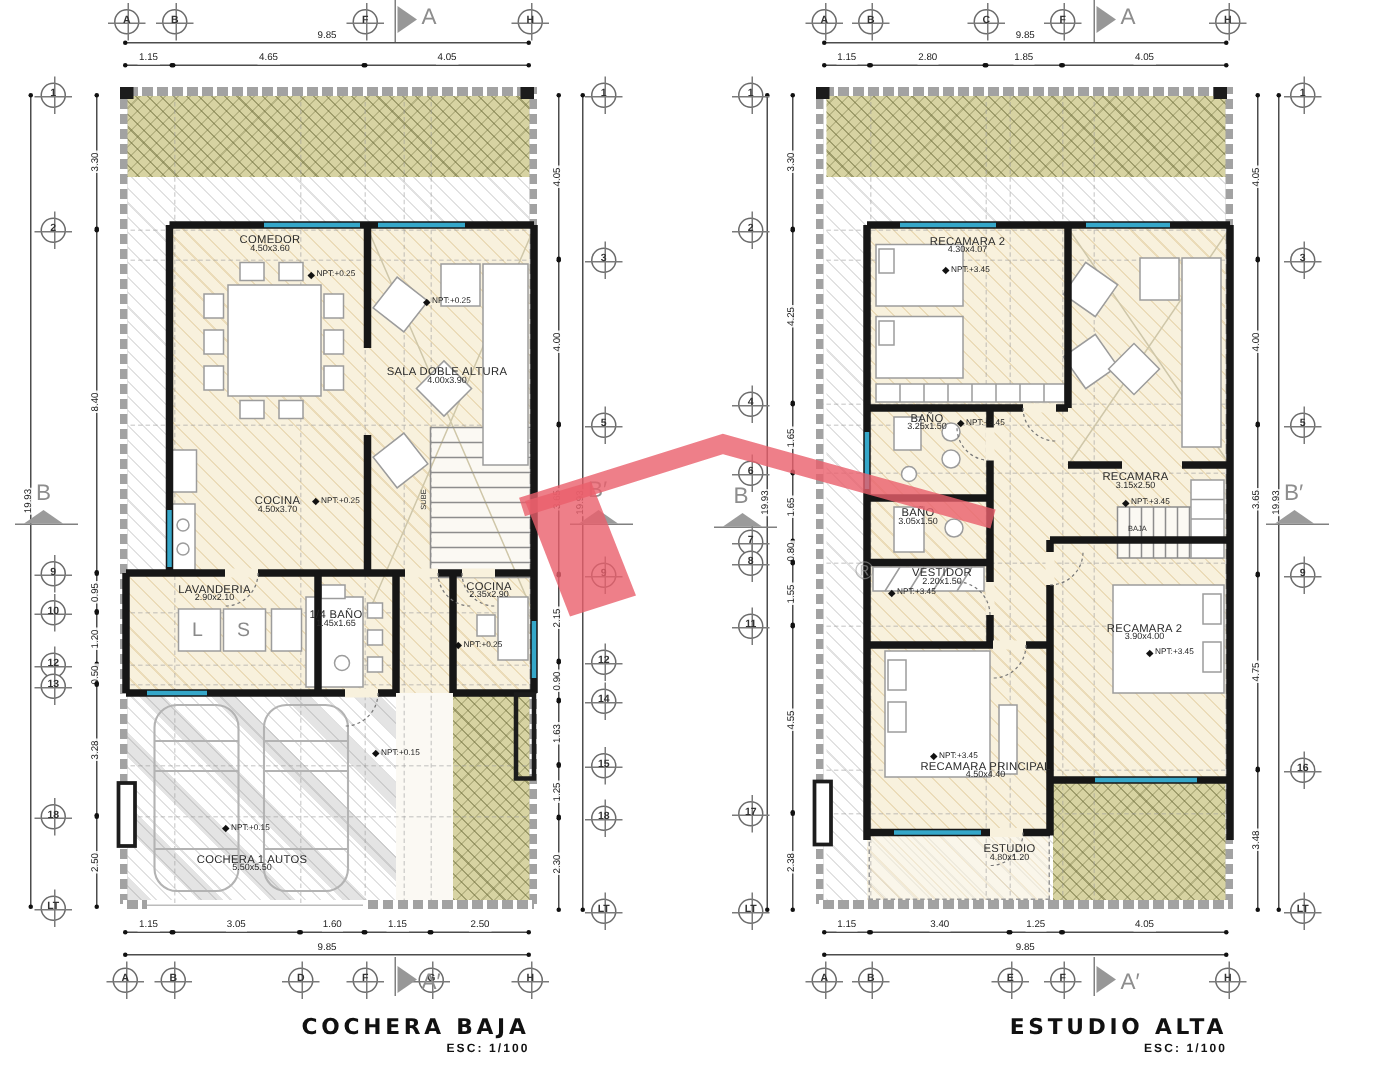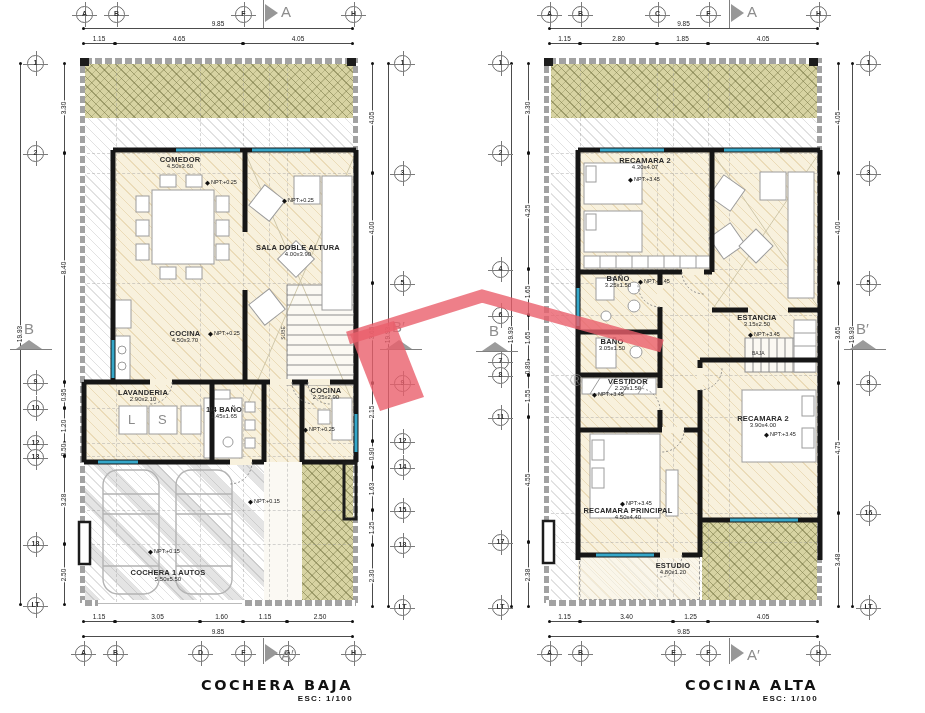--- a/index.html
+++ b/index.html
@@ -29,21 +29,21 @@
   .dimh::before{left:-1px}.dimh::after{right:-1px}
   .dimh span{position:absolute;left:50%;top:-8px;transform:translateX(-50%);font-size:6.5px;line-height:1;
              color:#222;background:rgba(255,255,255,.85);padding:0 1px;white-space:nowrap}
   .dimv{position:absolute;z-index:4;width:0;border-left:1px solid #4c4c4c}
   .dimv::before,.dimv::after{content:"";position:absolute;width:3px;height:3px;background:#111;border-radius:50%;left:-2px}
   .dimv::before{top:-1px}.dimv::after{bottom:-1px}
   .dimv span{position:absolute;top:50%;left:0;transform:translate(-55%,-50%) rotate(-90deg);font-size:6.5px;line-height:1;
              color:#222;background:rgba(255,255,255,.85);padding:0 1px;white-space:nowrap}
   
   .room{position:absolute;z-index:6;transform:translateX(-50%);text-align:center;color:#2a2a2a;white-space:nowrap}
-  .room .nm{font-size:7.5px;font-weight:700;letter-spacing:.2px}
+  .room .nm{font-size:7.5px;font-weight:400;letter-spacing:.2px}
   .room .sz{font-size:6px;margin-top:-1px}
   
   .npt{position:absolute;z-index:6;font-size:5.5px;color:#222;white-space:nowrap}
   .npt::before{content:"◆";font-size:6.5px;margin-right:1px;color:#111;vertical-align:-1px}
   
   .sect{position:absolute;z-index:6;color:#8d8d8d;font-size:15px;font-family:"Liberation Sans",sans-serif}
   .flagR{position:absolute;z-index:6;width:0;height:0;border-top:9px solid transparent;border-bottom:9px solid transparent;border-left:13px solid #979797}
   .flagline{position:absolute;z-index:6;width:0;border-left:1.5px solid #808080}
   .triup{position:absolute;z-index:6;width:0;height:0;border-left:13px solid transparent;border-right:13px solid transparent;border-bottom:9px solid #9b9b9b}
   .sline{position:absolute;z-index:6;height:0;border-top:1.5px solid #808080}
@@ -564,36 +564,36 @@
 
   <div class="room" style="left:645px;top:156px">
       <div class="nm">RECAMARA 2</div>
       <div class="sz">4.30x4.07</div>
     </div>
   <div class="room" style="left:618px;top:274px">
       <div class="nm">BAÑO</div>
       <div class="sz">3.25x1.50</div>
     </div>
   <div class="room" style="left:757px;top:313px">
-      <div class="nm">ESTANCIA</div>
+      <div class="nm">RECAMARA</div>
       <div class="sz">3.15x2.50</div>
     </div>
   <div class="room" style="left:612px;top:337px">
       <div class="nm">BAÑO</div>
       <div class="sz">3.05x1.50</div>
     </div>
   <div class="room" style="left:628px;top:377px">
       <div class="nm">VESTIDOR</div>
       <div class="sz">2.20x1.50</div>
     </div>
   <div class="room" style="left:763px;top:414px">
       <div class="nm">RECAMARA 2</div>
       <div class="sz">3.90x4.00</div>
     </div>
-  <div class="room" style="left:628px;top:506px">
+  <div class="room" style="left:657px;top:506px">
       <div class="nm">RECAMARA PRINCIPAL</div>
       <div class="sz">4.50x4.40</div>
     </div>
   <div class="room" style="left:673px;top:561px">
       <div class="nm">ESTUDIO</div>
       <div class="sz">4.80x1.20</div>
     </div>
 
   <div class="npt" style="left:205px;top:179px">NPT:+0.25</div>
   <div class="npt" style="left:282px;top:197px">NPT:+0.25</div>
@@ -608,21 +608,21 @@
   <div class="npt" style="left:764px;top:431px">NPT:+3.45</div>
   <div class="npt" style="left:620px;top:500px">NPT:+3.45</div>
 
   <div class="tiny" style="left:276px;top:330px;transform:rotate(-90deg)">SUBE</div>
   <div class="tiny" style="left:752px;top:350px">BAJA</div>
   <div class="appl" style="left:128px;top:412px">L</div>
   <div class="appl" style="left:158px;top:412px">S</div>
 
   <div class="title" style="right:572px;top:677px">COCHERA BAJA</div>
   <div class="scale" style="right:572px;top:694px">ESC: 1/100</div>
-  <div class="title" style="right:107px;top:677px">COCINA ALTA</div>
+  <div class="title" style="right:107px;top:677px">ESTUDIO ALTA</div>
   <div class="scale" style="right:107px;top:694px">ESC: 1/100</div>
 
   <div class="wm" style="left:330px;top:283px;width:380px;height:150px">
     <svg width="380" height="150">
       <path d="M18,55 L152,13 L332,63" stroke="#ea5f6b" stroke-width="13" fill="none" opacity="0.8"></path>
       <polygon points="20,51 64,38 94,114 50,128" fill="#ea5f6b" opacity="0.8"></polygon>
     </svg>
     <div class="reg">®</div>
   </div>
 

